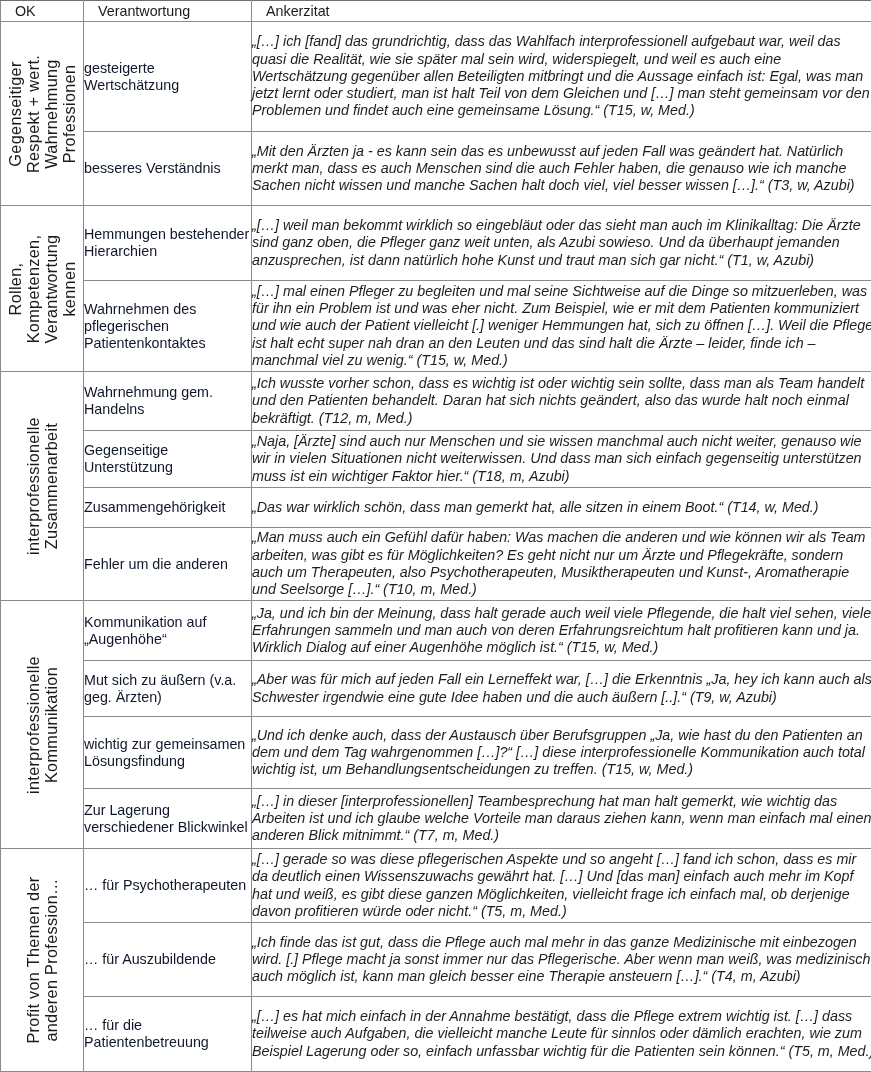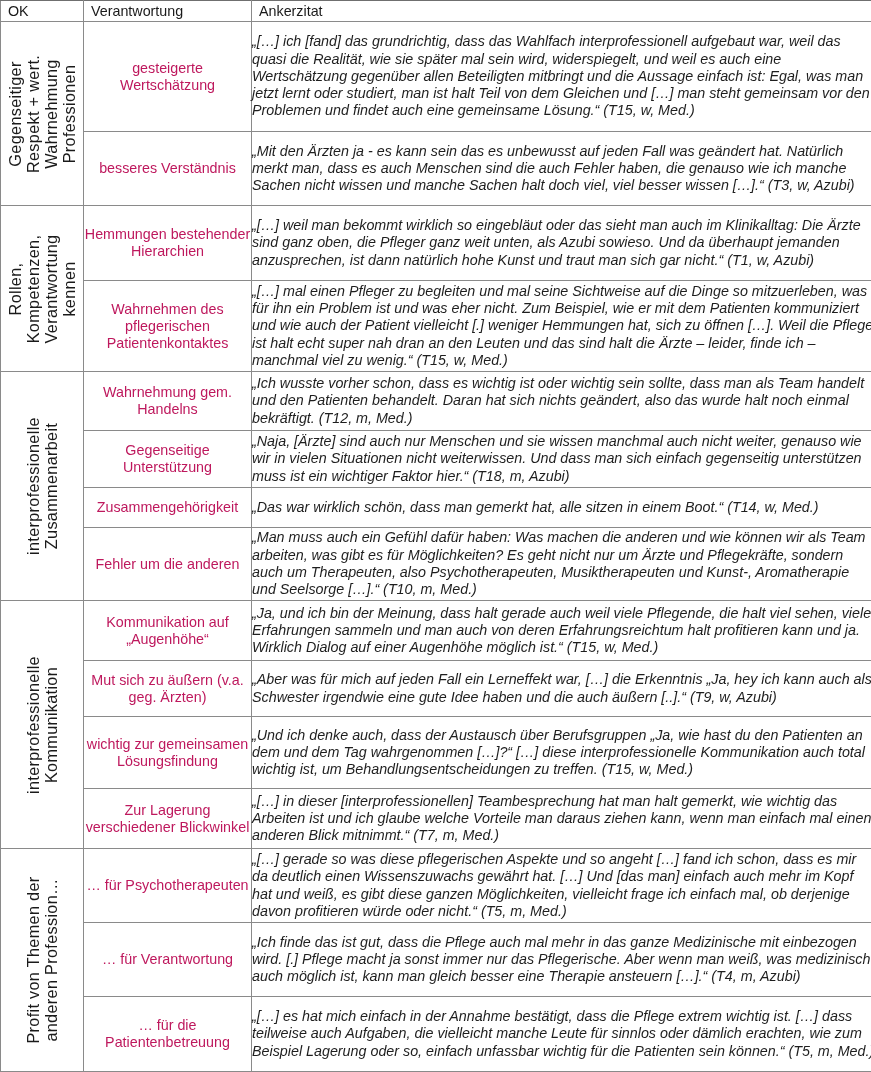--- a/index.html
+++ b/index.html
@@ -1,27 +1,27 @@
 <!DOCTYPE html>
 <html><head>
 <meta charset="utf-8">
 <style>
   html, body { margin: 0; padding: 0; background: #ffffff; }
   body { width: 871px; height: 1072px; overflow: hidden; position: relative; font-family: "Liberation Sans", sans-serif; color: #1a1a1a; }
   table.qt { position: absolute; left: 0; top: 0; width: 876px; border-collapse: collapse; table-layout: fixed; }
   table.qt td, table.qt th { border: 1px solid #8a8a8a; padding: 0; vertical-align: middle; }
-  table.qt th { font-weight: normal; font-size: 14.3px; text-align: left; padding: 1px 7px; height: 18px; border-top: 1px solid #6f6f6f; }
+  table.qt th { font-weight: normal; font-size: 14.3px; text-align: left; padding: 1px 14px; height: 18px; border-top: 1px solid #6f6f6f; }
   col.c-ok { width: 83px; }
   col.c-sub { width: 168px; }
   col.c-quote { width: 625px; }
   td.ok { border-left: 2px solid #000; position: relative; }
   th.h-ok { border-left: 2px solid #000; }
   .vert { position: absolute; left: 50%; top: 50%; transform: translate(-50%, -50%) rotate(-90deg); white-space: nowrap; text-align: center; font-size: 16.3px; line-height: 18px; letter-spacing: 0.3px; }
   .vert span { display: block; }
-  td.sub { font-size: 14.3px; line-height: 17px; padding: 0 7px 0 8px; color: #be185d; text-align: center; }
+  td.sub { font-size: 14.3px; line-height: 17px; padding: 0 7px 0 8px; color: #0f172a; }
   td.quote { font-size: 14.3px; line-height: 17.3px; font-style: italic; padding: 3px 6px 3px 7px; vertical-align: top; color: #1e1e1e; }
 </style>
 </head>
 <body>
 
 <table class="qt">
   <colgroup>
     <col class="c-ok">
       <col class="c-sub">
       <col class="c-quote">
@@ -114,21 +114,21 @@
         <td class="ok" rowspan="3">
           <div class="vert">
             <span>Profit von Themen der</span>
             <span>anderen Profession…</span>
           </div>
         </td>
         <td class="sub">… für Psychotherapeuten</td>
         <td class="quote">„[…] gerade so was diese pflegerischen Aspekte und so angeht […] fand ich schon, dass es mir da deutlich einen Wissenszuwachs gewährt hat. […] Und [das man] einfach auch mehr im Kopf hat und weiß, es gibt diese ganzen Möglichkeiten, vielleicht frage ich einfach mal, ob derjenige davon profitieren würde oder nicht.“  (T5, m, Med.)</td>
       </tr>
       <tr style="height: 74px;">
-        <td class="sub">… für Verantwortung</td>
+        <td class="sub">… für Auszubildende</td>
         <td class="quote">„Ich finde das ist gut, dass die Pflege auch mal mehr in das ganze Medizinische mit einbezogen wird. [.] Pflege macht ja sonst immer nur das Pflegerische. Aber wenn man weiß, was medizinisch auch möglich ist, kann man gleich besser eine Therapie ansteuern […].“ (T4, m, Azubi)</td>
       </tr>
       <tr style="height: 75px;">
         <td class="sub">… für die Patientenbetreuung</td>
         <td class="quote">„[…] es hat mich einfach in der Annahme bestätigt, dass die Pflege extrem wichtig ist. […] dass teilweise auch Aufgaben, die vielleicht manche Leute für sinnlos oder dämlich erachten, wie zum Beispiel Lagerung oder so, einfach unfassbar wichtig für die Patienten sein können.“ (T5, m, Med.)</td>
       </tr>
     </tbody>
 </table>
 
 </body></html>

